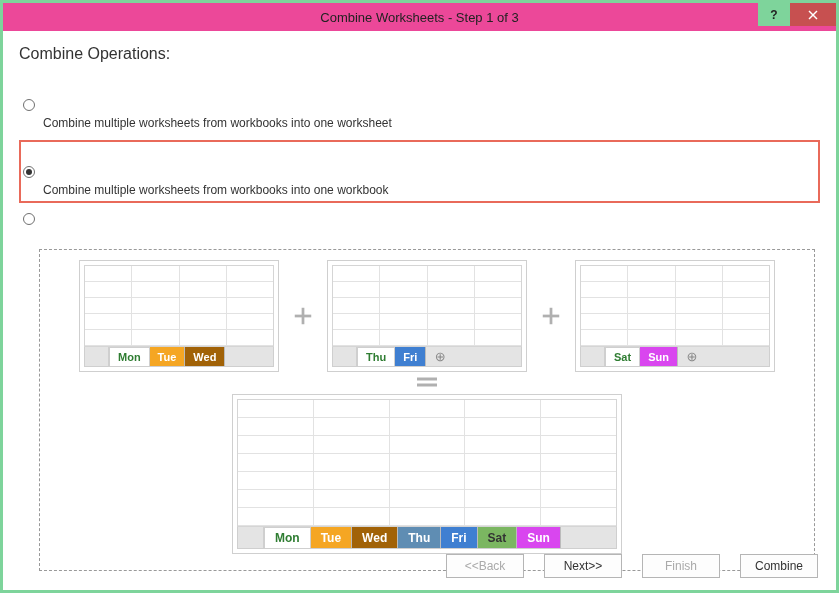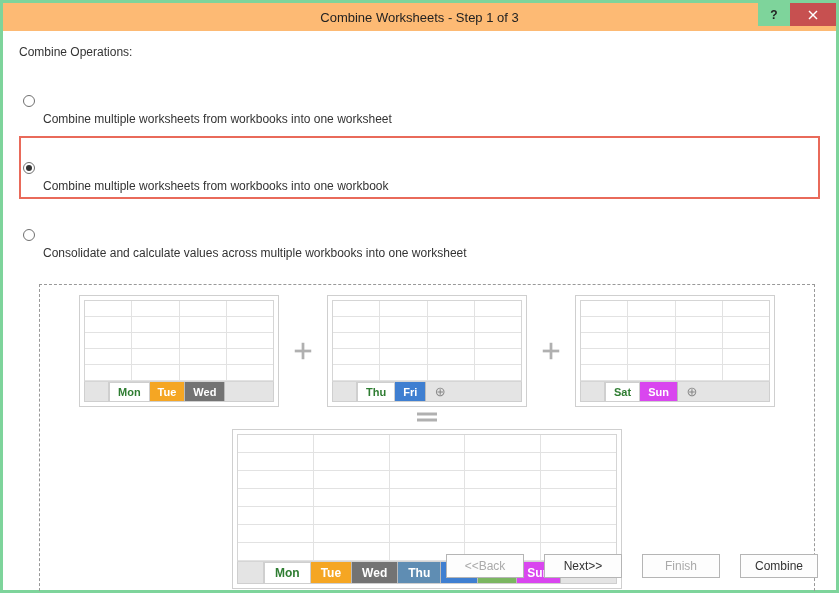--- a/index.html
+++ b/index.html
@@ -12,21 +12,21 @@
   }
   .window {
     width: 839px;
     height: 593px;
     border: 3px solid #7ed49b;
     background: #fff;
     position: relative;
   }
   .titlebar {
     height: 28px;
-    background: #fdba74;
+    background: #ec4899;
     display: flex;
     align-items: center;
     position: relative;
   }
   .title-text {
     flex: 1;
     text-align: center;
     font-size: 13px;
     color: #222;
   }
@@ -55,21 +55,21 @@
     display: flex;
     align-items: center;
     justify-content: center;
     cursor: pointer;
   }
   .close-btn svg { width: 10px; height: 10px; }
   .content {
     padding: 14px 16px 12px 16px;
   }
   .section-label {
-    font-size: 12px;
+    font-size: 16px;
     margin-bottom: 10px;
   }
   .radio-row {
     display: flex;
     align-items: center;
     padding: 6px 4px;
     margin-bottom: 4px;
   }
   .radio-row.highlighted {
     border: 2px solid #e96a5a;
@@ -138,21 +138,21 @@
     padding: 0 8px;
     display: flex;
     align-items: center;
     font-size: 11px;
     font-weight: bold;
     border-right: 1px solid #bbb;
     color: #fff;
   }
   .tab.white { background: #fff; color: #2f7d32; border: 1px solid #cfcfcf; border-bottom:none; }
   .tab.orange { background: #f5a623; color: #fff; }
-  .tab.darkgray { background: #737373; color: #fff; }
+  .tab.darkgray { background: #a16207; color: #fff; }
   .tab.blue { background: #3f7fd1; color: #fff; }
   .tab.green { background: #7bb661; color: #333; }
   .tab.red { background: #d946ef; color: #fff; }
   .add-tab {
     width: 28px;
     display: flex;
     align-items: center;
     justify-content: center;
     color: #888;
     font-size: 13px;
@@ -254,21 +254,20 @@
     </div>
 
 
     <div class="radio-row highlighted">
       <span class="radio-circle checked"></span>
       <span class="radio-label">Combine multiple worksheets from workbooks into one workbook</span>
     </div>
 
     <div class="radio-row">
       <span class="radio-circle"></span>
-      <span class="radio-label">Consolidate and calculate values across multiple workbooks into one worksheet</span>
     </div>
 
     <div class="diagram-area">
       <div class="top-row">
 
         <div class="mini-wb">
           <div class="mini-grid">
             <div class="mini-grid-row">
                 <div class="cell"></div>
                 <div class="cell"></div>

